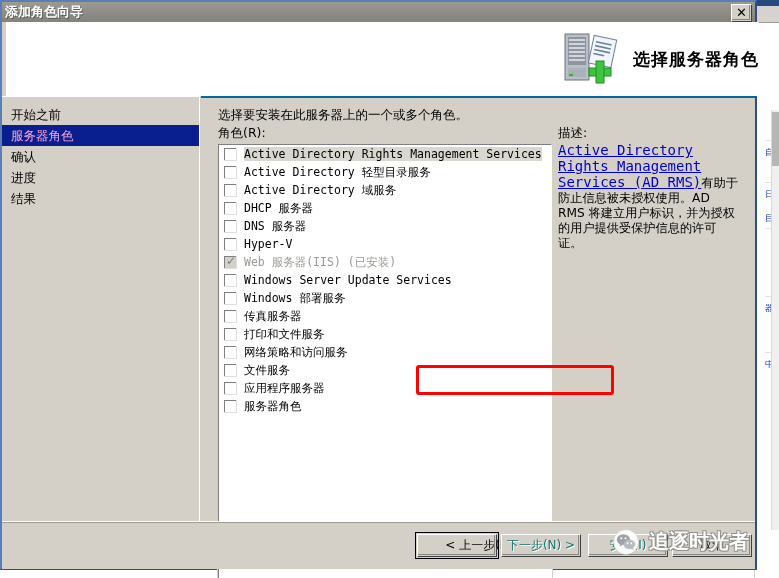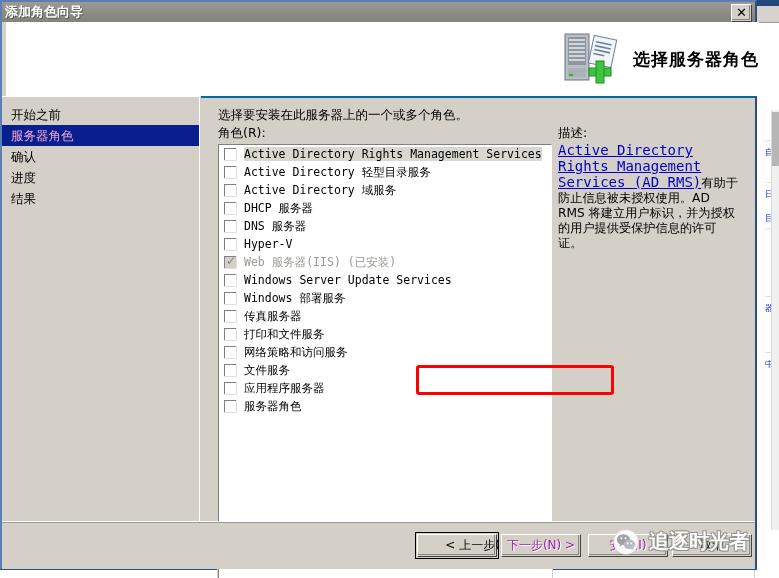--- a/index.html
+++ b/index.html
@@ -356,21 +356,21 @@
     white-space: nowrap;
   }
   .btn::before {
     content: "";
     position: absolute;
     left: 0; top: 0; right: 1px; bottom: 1px;
     border-right: 1px solid #868682;
     border-bottom: 1px solid #868682;
   }
   .btn.focused { outline: 1px solid #000000; outline-offset: 1px; padding-left: 43px; }
-  .btn.disabled { color: #a21caf; text-shadow: 1px 1px 0 #ffffff; }
+  .btn.disabled { color: #0f766e; text-shadow: 1px 1px 0 #ffffff; }
   #btn-back   { left: 415px; width: 80px; }
   #btn-next   { left: 499px; width: 80px; }
   #btn-install{ left: 586px; width: 80px; }
   #btn-cancel { left: 670px; width: 80px; }
 
   
   #watermark {
     position: absolute;
     left: 613px;
     top: 528px;

